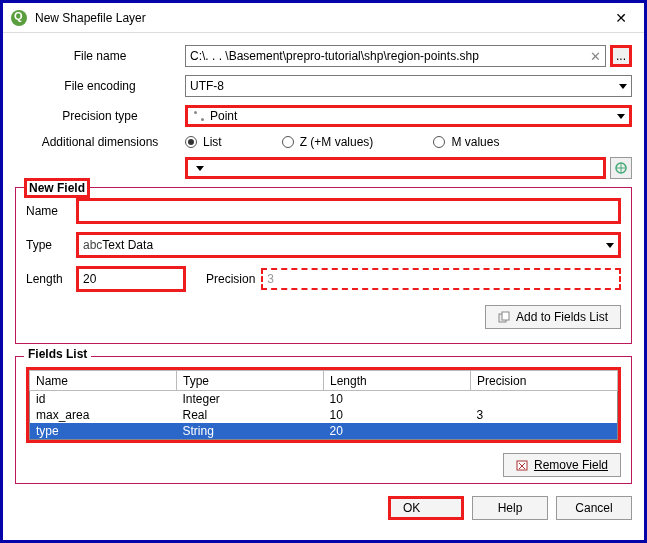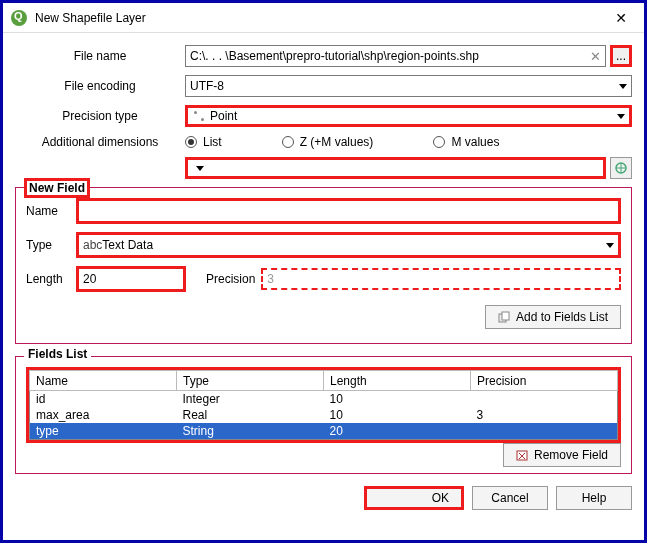--- a/index.html
+++ b/index.html
@@ -316,37 +316,37 @@
         <tr class="sel">
           <td>type</td>
               <td>String</td>
               <td>20</td>
               <td></td>
         </tr>
       </tbody>
     </table>
     </div>
 
-    <div style="display:flex; justify-content:flex-end; ">
+    <div style="display:flex; justify-content:flex-end; margin-top:10px;text-decoration:underline;">
       <button class="btn">
         <svg width="12" height="12">
             <rect x="1" y="2" width="10" height="9" fill="#fff" stroke="#a33"></rect>
             <line x1="3" y1="4" x2="9" y2="10" stroke="#a33"></line>
             <line x1="9" y1="4" x2="3" y2="10" stroke="#a33"></line>
           </svg>
         <span>Remove Field</span>
       </button>
     </div>
   </div>
 
 </div>
 
 <div class="footer">
-  <button class="btn hl-red-box" style="width:100px;justify-content:flex-end">
+  <button class="btn hl-red-box" style="width:76px;justify-content:flex-start">
       <span>OK</span>
+    </button>
+  <button class="btn" style="width:76px;justify-content:center">
+      <span>Help</span>
     </button>
   <button class="btn" style="width:76px;justify-content:center">
       <span>Cancel</span>
     </button>
-  <button class="btn" style="width:76px;justify-content:center">
-      <span>Help</span>
-    </button>
 </div>
 
 </body></html>

